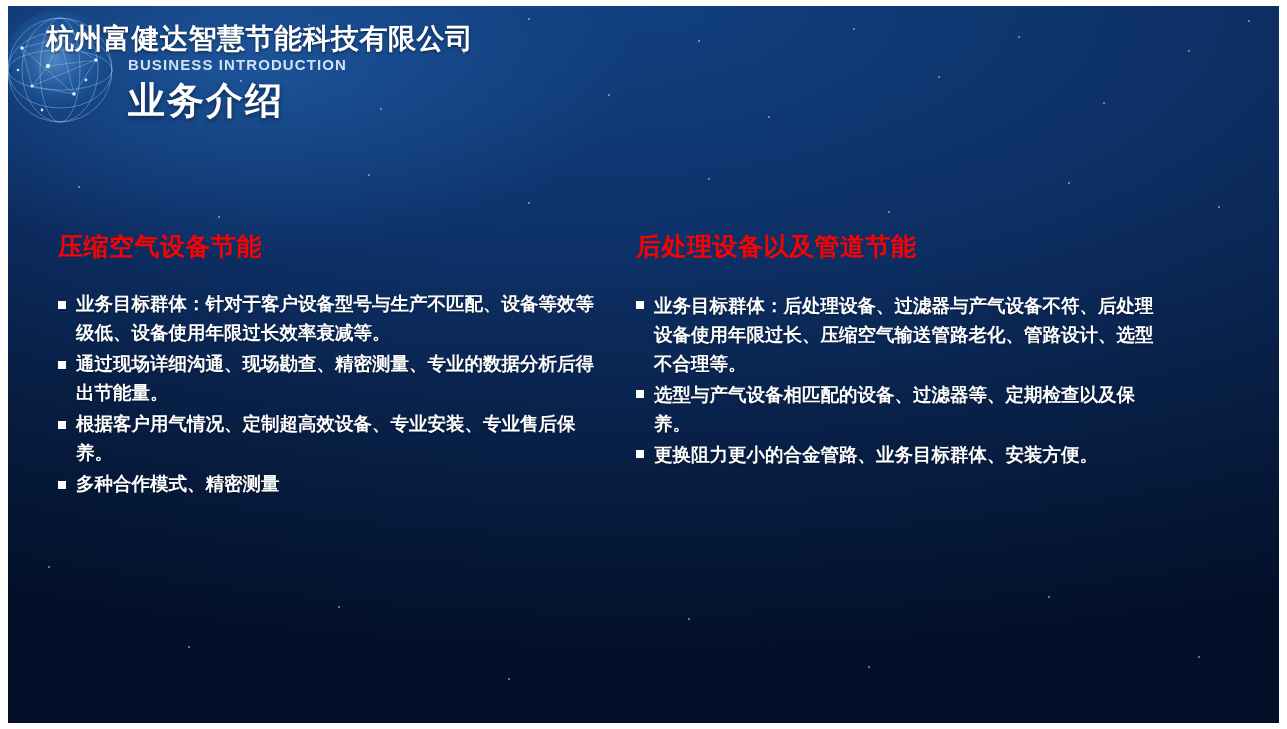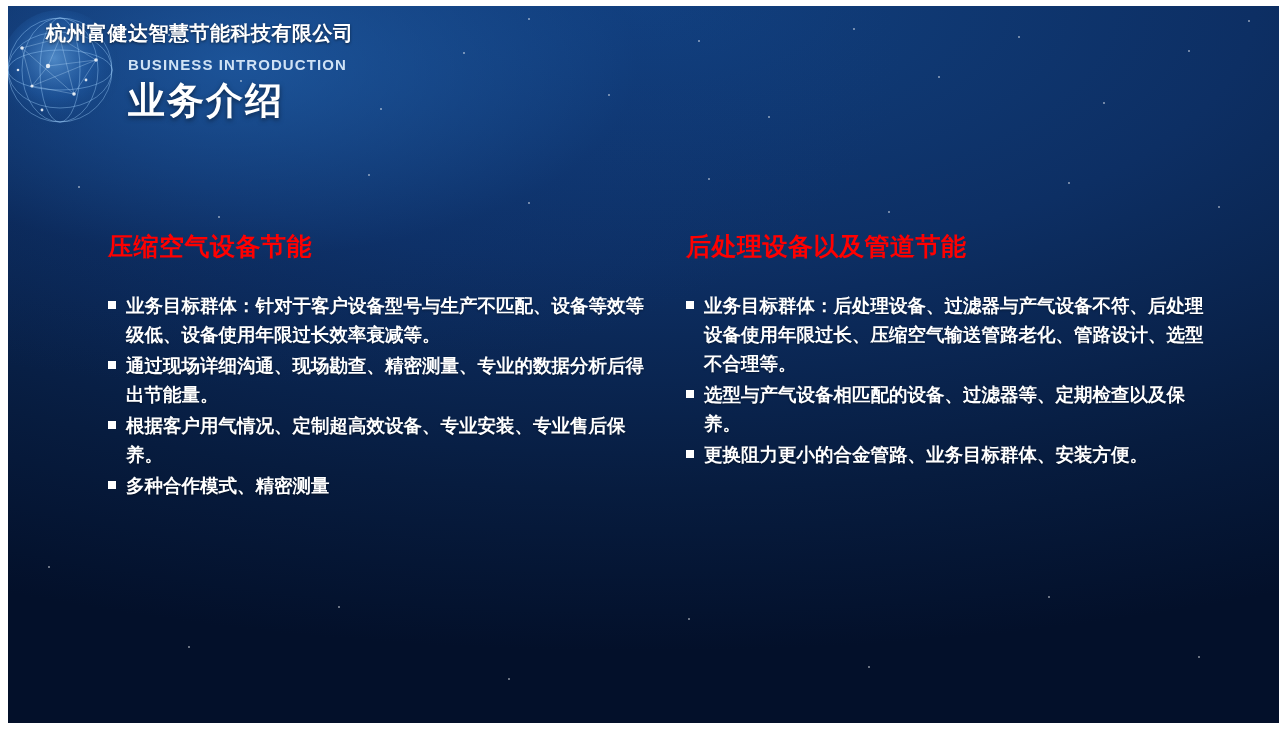--- a/index.html
+++ b/index.html
@@ -48,21 +48,21 @@
   .header {
     position: absolute;
     left: 0; top: 0;
     width: 100%;
     height: 132px;
   }
   .company-name {
     position: absolute;
     left: 38px;
     top: 14px;
-    font-size: 20px;
+    font-size: 28px;
     font-weight: bold;
     color: #ffffff;
     letter-spacing: 0.5px;
     text-shadow: 0 1px 3px rgba(0,0,0,0.55);
     white-space: nowrap;
   }
   .eyebrow {
     position: absolute;
     left: 120px;
     top: 50px;
@@ -88,21 +88,21 @@
   
   .columns {
     position: absolute;
     left: 0;
     top: 224px;
     width: 100%;
     display: flex;
     gap: 0px;
   }
   .col { position: relative; }
-  .col-left { width: 540px; margin-left: 100px; }
+  .col-left { width: 540px; margin-left: 50px; font-family: Liberation Mono, monospace; }
   .col-right { width: 520px; margin-left: 38px; }
 
   .col-heading {
     color: #ff0000;
     font-size: 25px;
     font-weight: bold;
     letter-spacing: 0.5px;
     margin-bottom: 28px;
     white-space: nowrap;
   }

